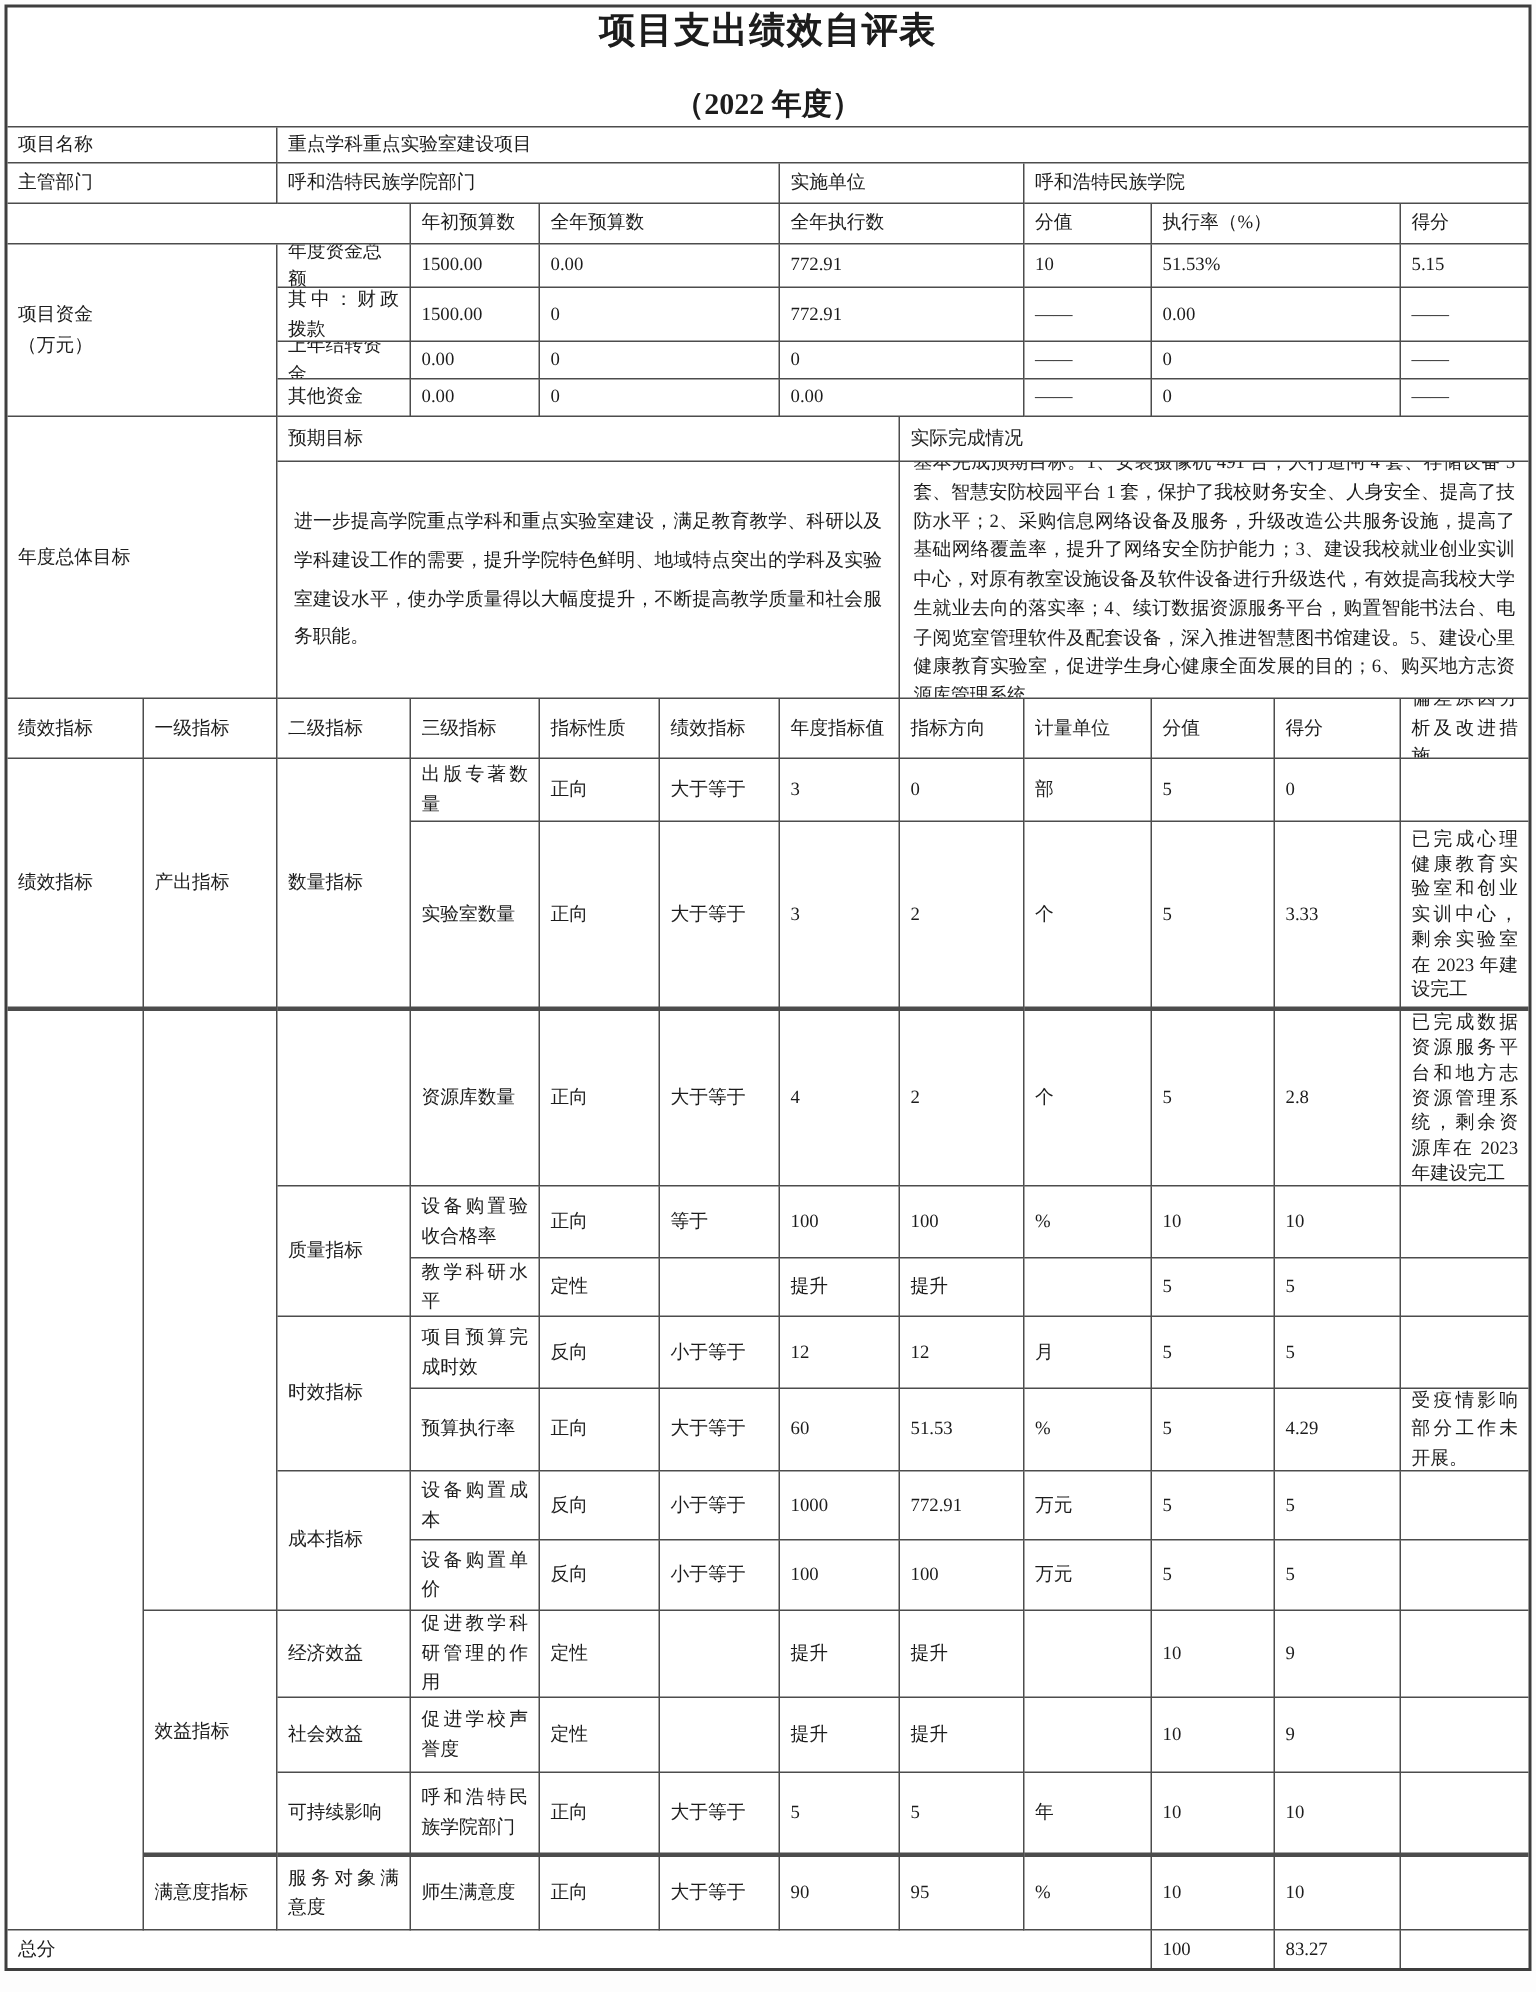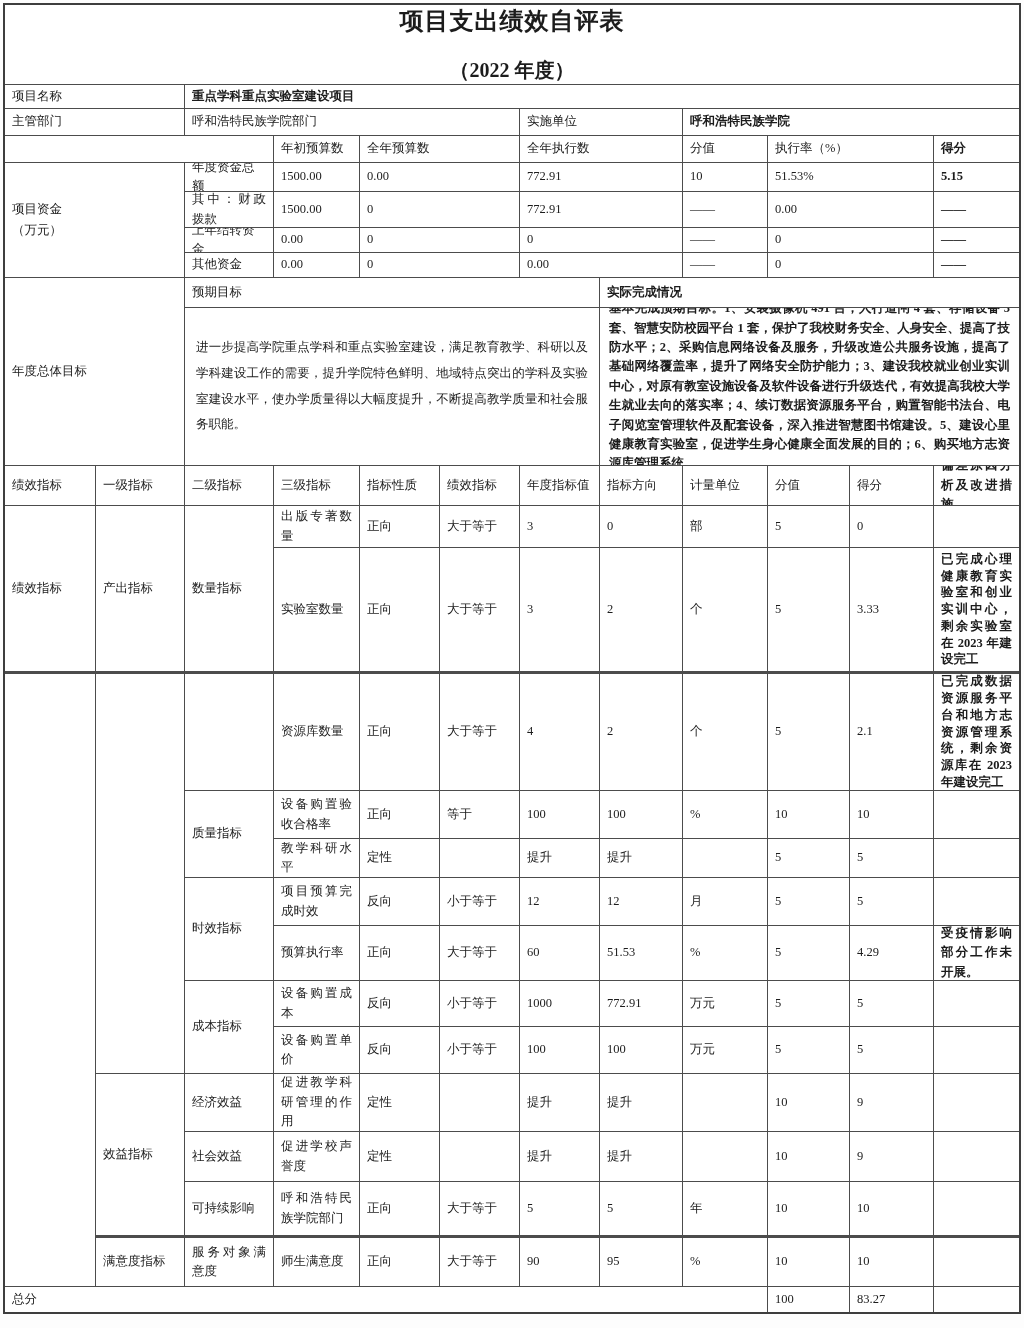--- a/index.html
+++ b/index.html
@@ -7,21 +7,21 @@
        font-family:"Liberation Serif","DejaVu Serif",serif;color:#1c1c1c;}
   .tbl{position:absolute;left:3px;top:3px;border:2px solid #3e3e3e;background:#fff;
        display:grid;
        grid-template-columns:91px 89px 89px 86px 80px 80px 80px 83px 85px 82px 84px 85px;
        grid-template-rows:80px 24px 27px 27px 29px 36px 25px 25px 30px 158px 40px 42px 124px 119px 48px 39px 48px 55px 46px 47px 58px 50px 54px 51px 25px;}
   .c{display:flex;align-items:center;box-sizing:border-box;overflow:hidden;
      padding:1px 7px;border-right:1px solid #4c4c4c;border-bottom:1px solid #4c4c4c;
      font-size:12.5px;line-height:1.55;}
   .c>span{display:block;width:100%;}
   .j>span{text-align:justify;}
-  .nr{border-right:none;font-weight:bold;}
+  .nr{border-right:none;}
   .nb{border-bottom:none;}
   .pb{border-top:2px solid #4c4c4c;}   
   .title-cell{flex-direction:column;justify-content:center;gap:15px;border-right:none;}
   .t1{font-size:24px;font-weight:bold;letter-spacing:1px;}
   .t2{font-size:20px;font-weight:bold;}
   .goal-exp{line-height:2.05;padding:4px 11px;}
   .goal-act{line-height:1.55;padding:2px 9px;}
   .dev{line-height:1.34;}
   .lbl2{flex-direction:column;justify-content:center;align-items:flex-start;gap:2px;}
 </style>
@@ -306,21 +306,21 @@
   <div class="c pb" style="grid-area:14/8/15/9">
       <span>2</span>
     </div>
   <div class="c pb" style="grid-area:14/9/15/10">
       <span>个</span>
     </div>
   <div class="c pb" style="grid-area:14/10/15/11">
       <span>5</span>
     </div>
   <div class="c pb" style="grid-area:14/11/15/12">
-      <span>2.1</span>
+      <span>2.8</span>
     </div>
   <div class="c j dev pb nr" style="grid-area:14/12/15/13">
       <span>已完成数据资源服务平台和地方志资源管理系统，剩余资源库在 2023 年建设完工</span>
     </div>
 
   <div class="c" style="grid-area:15/3/17/4">
       <span>质量指标</span>
     </div>
 
   <div class="c j" style="grid-area:15/4/16/5">

